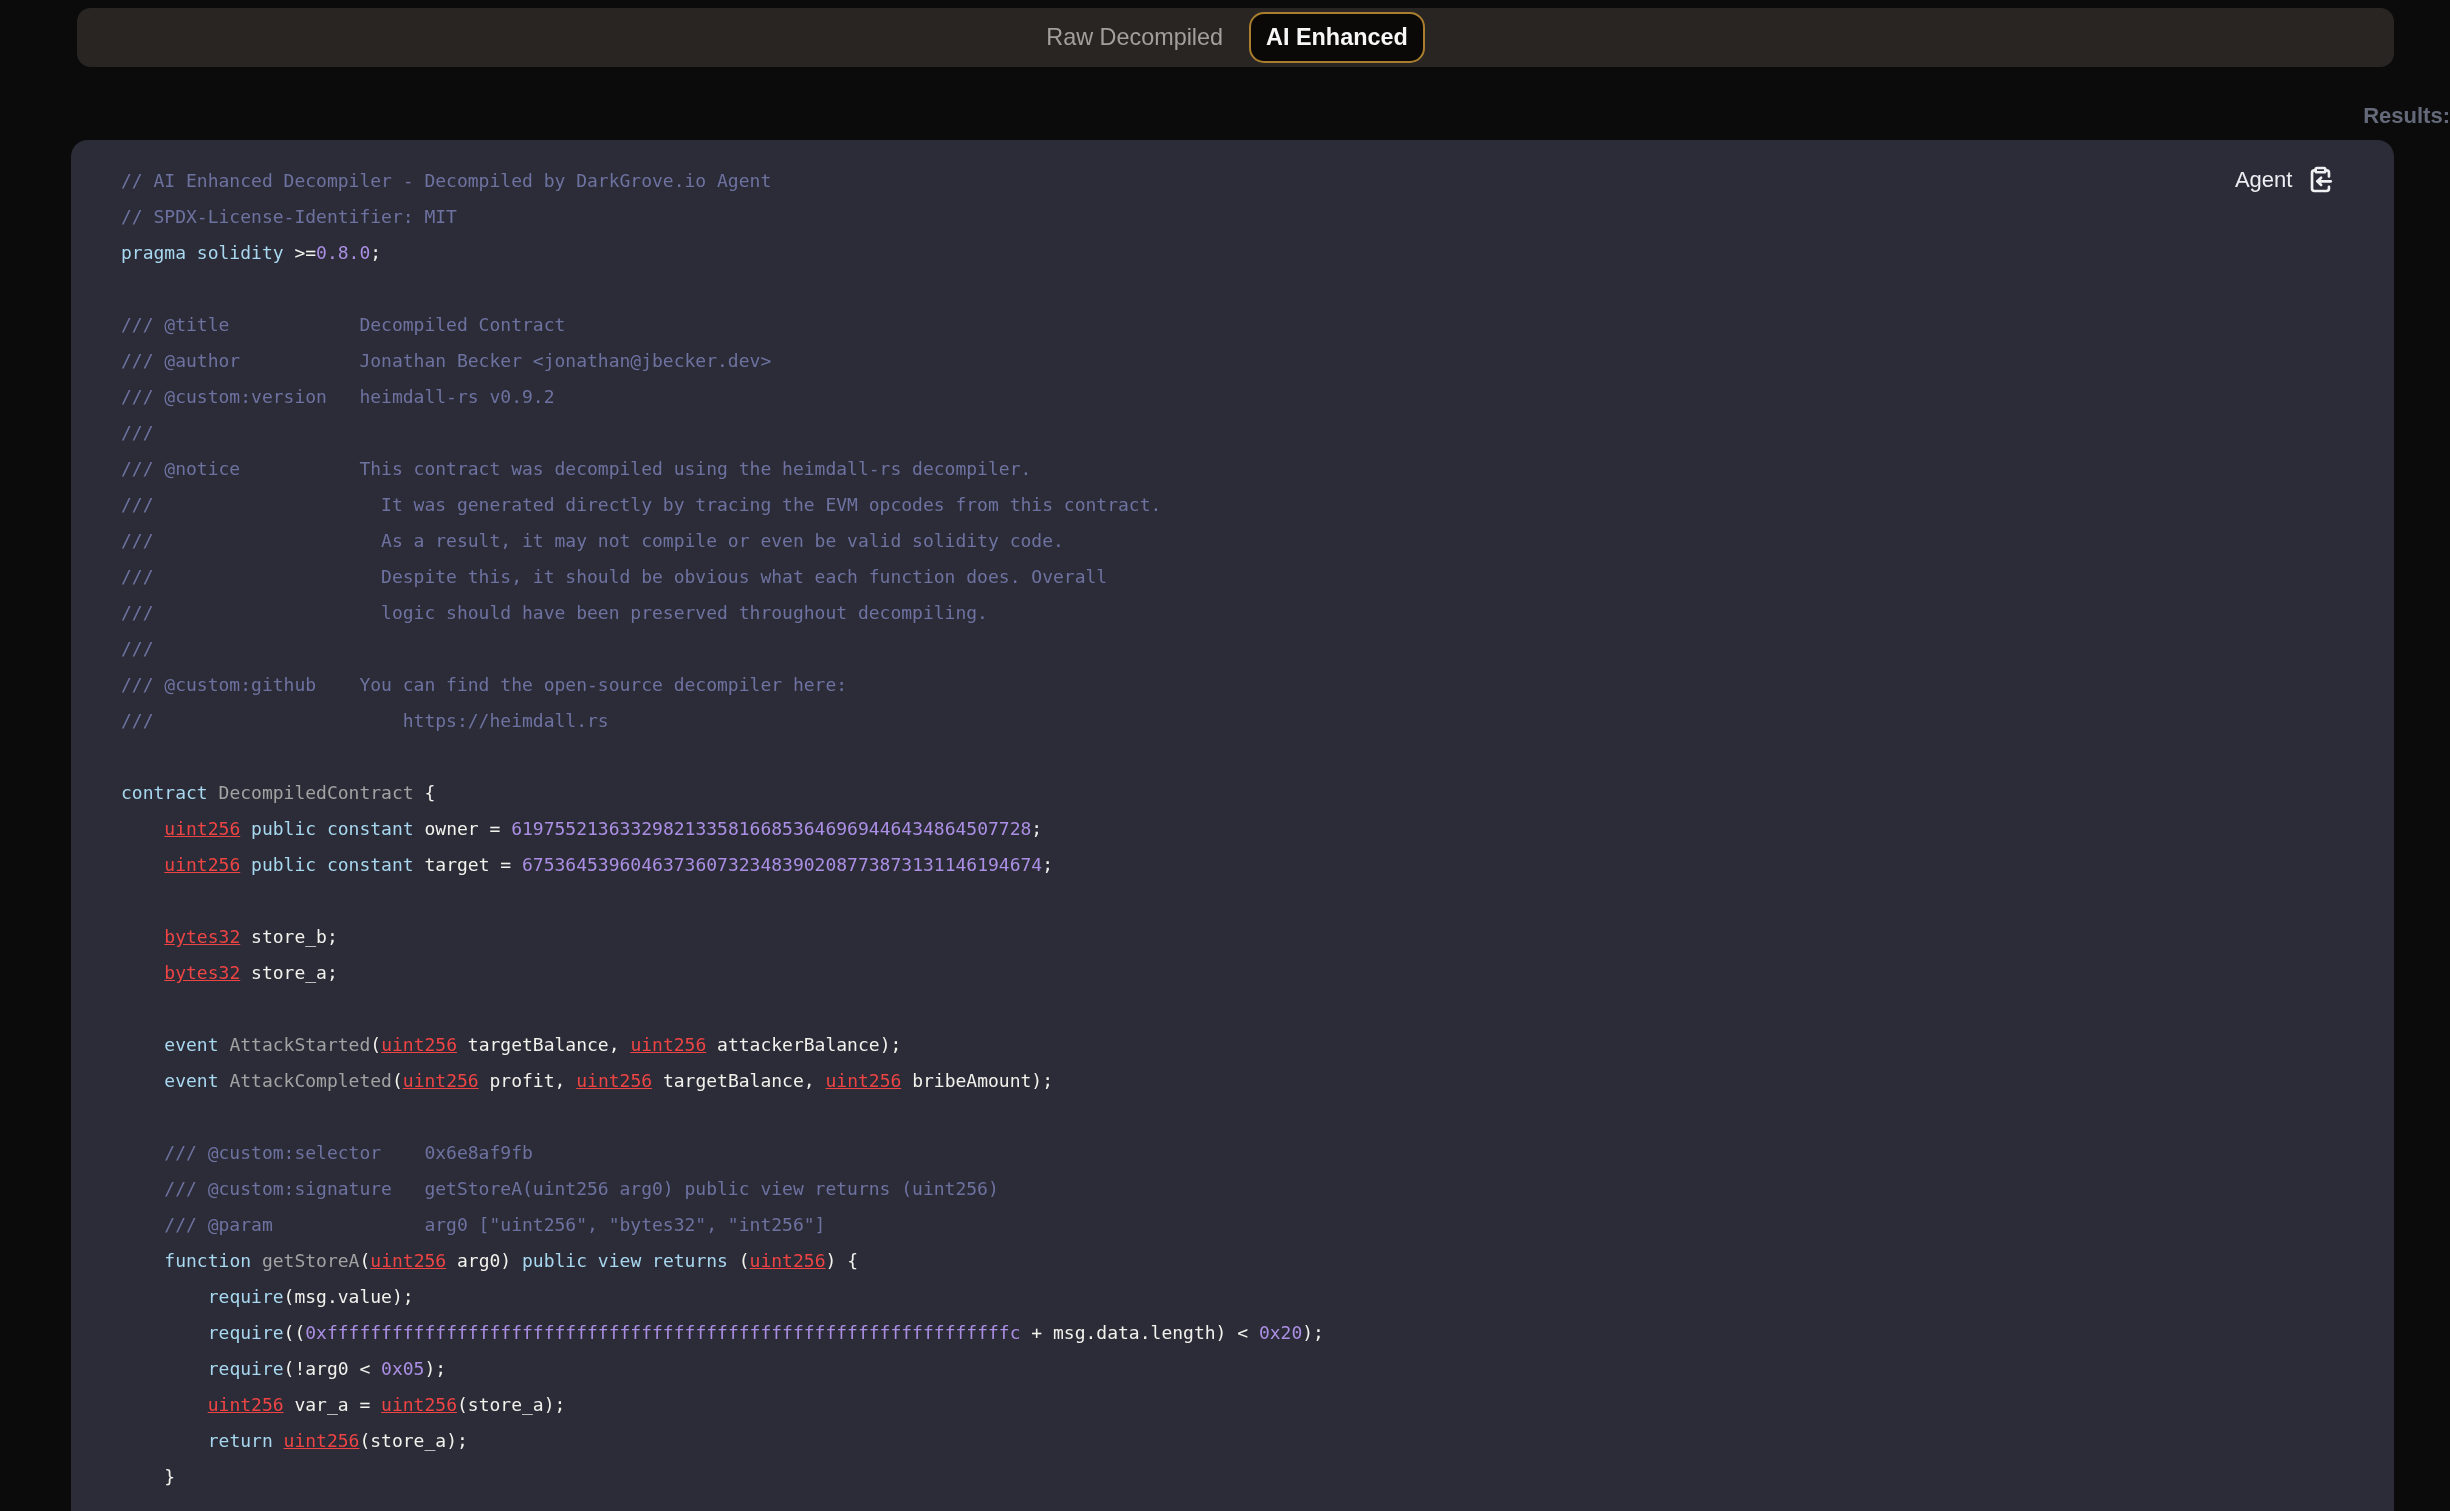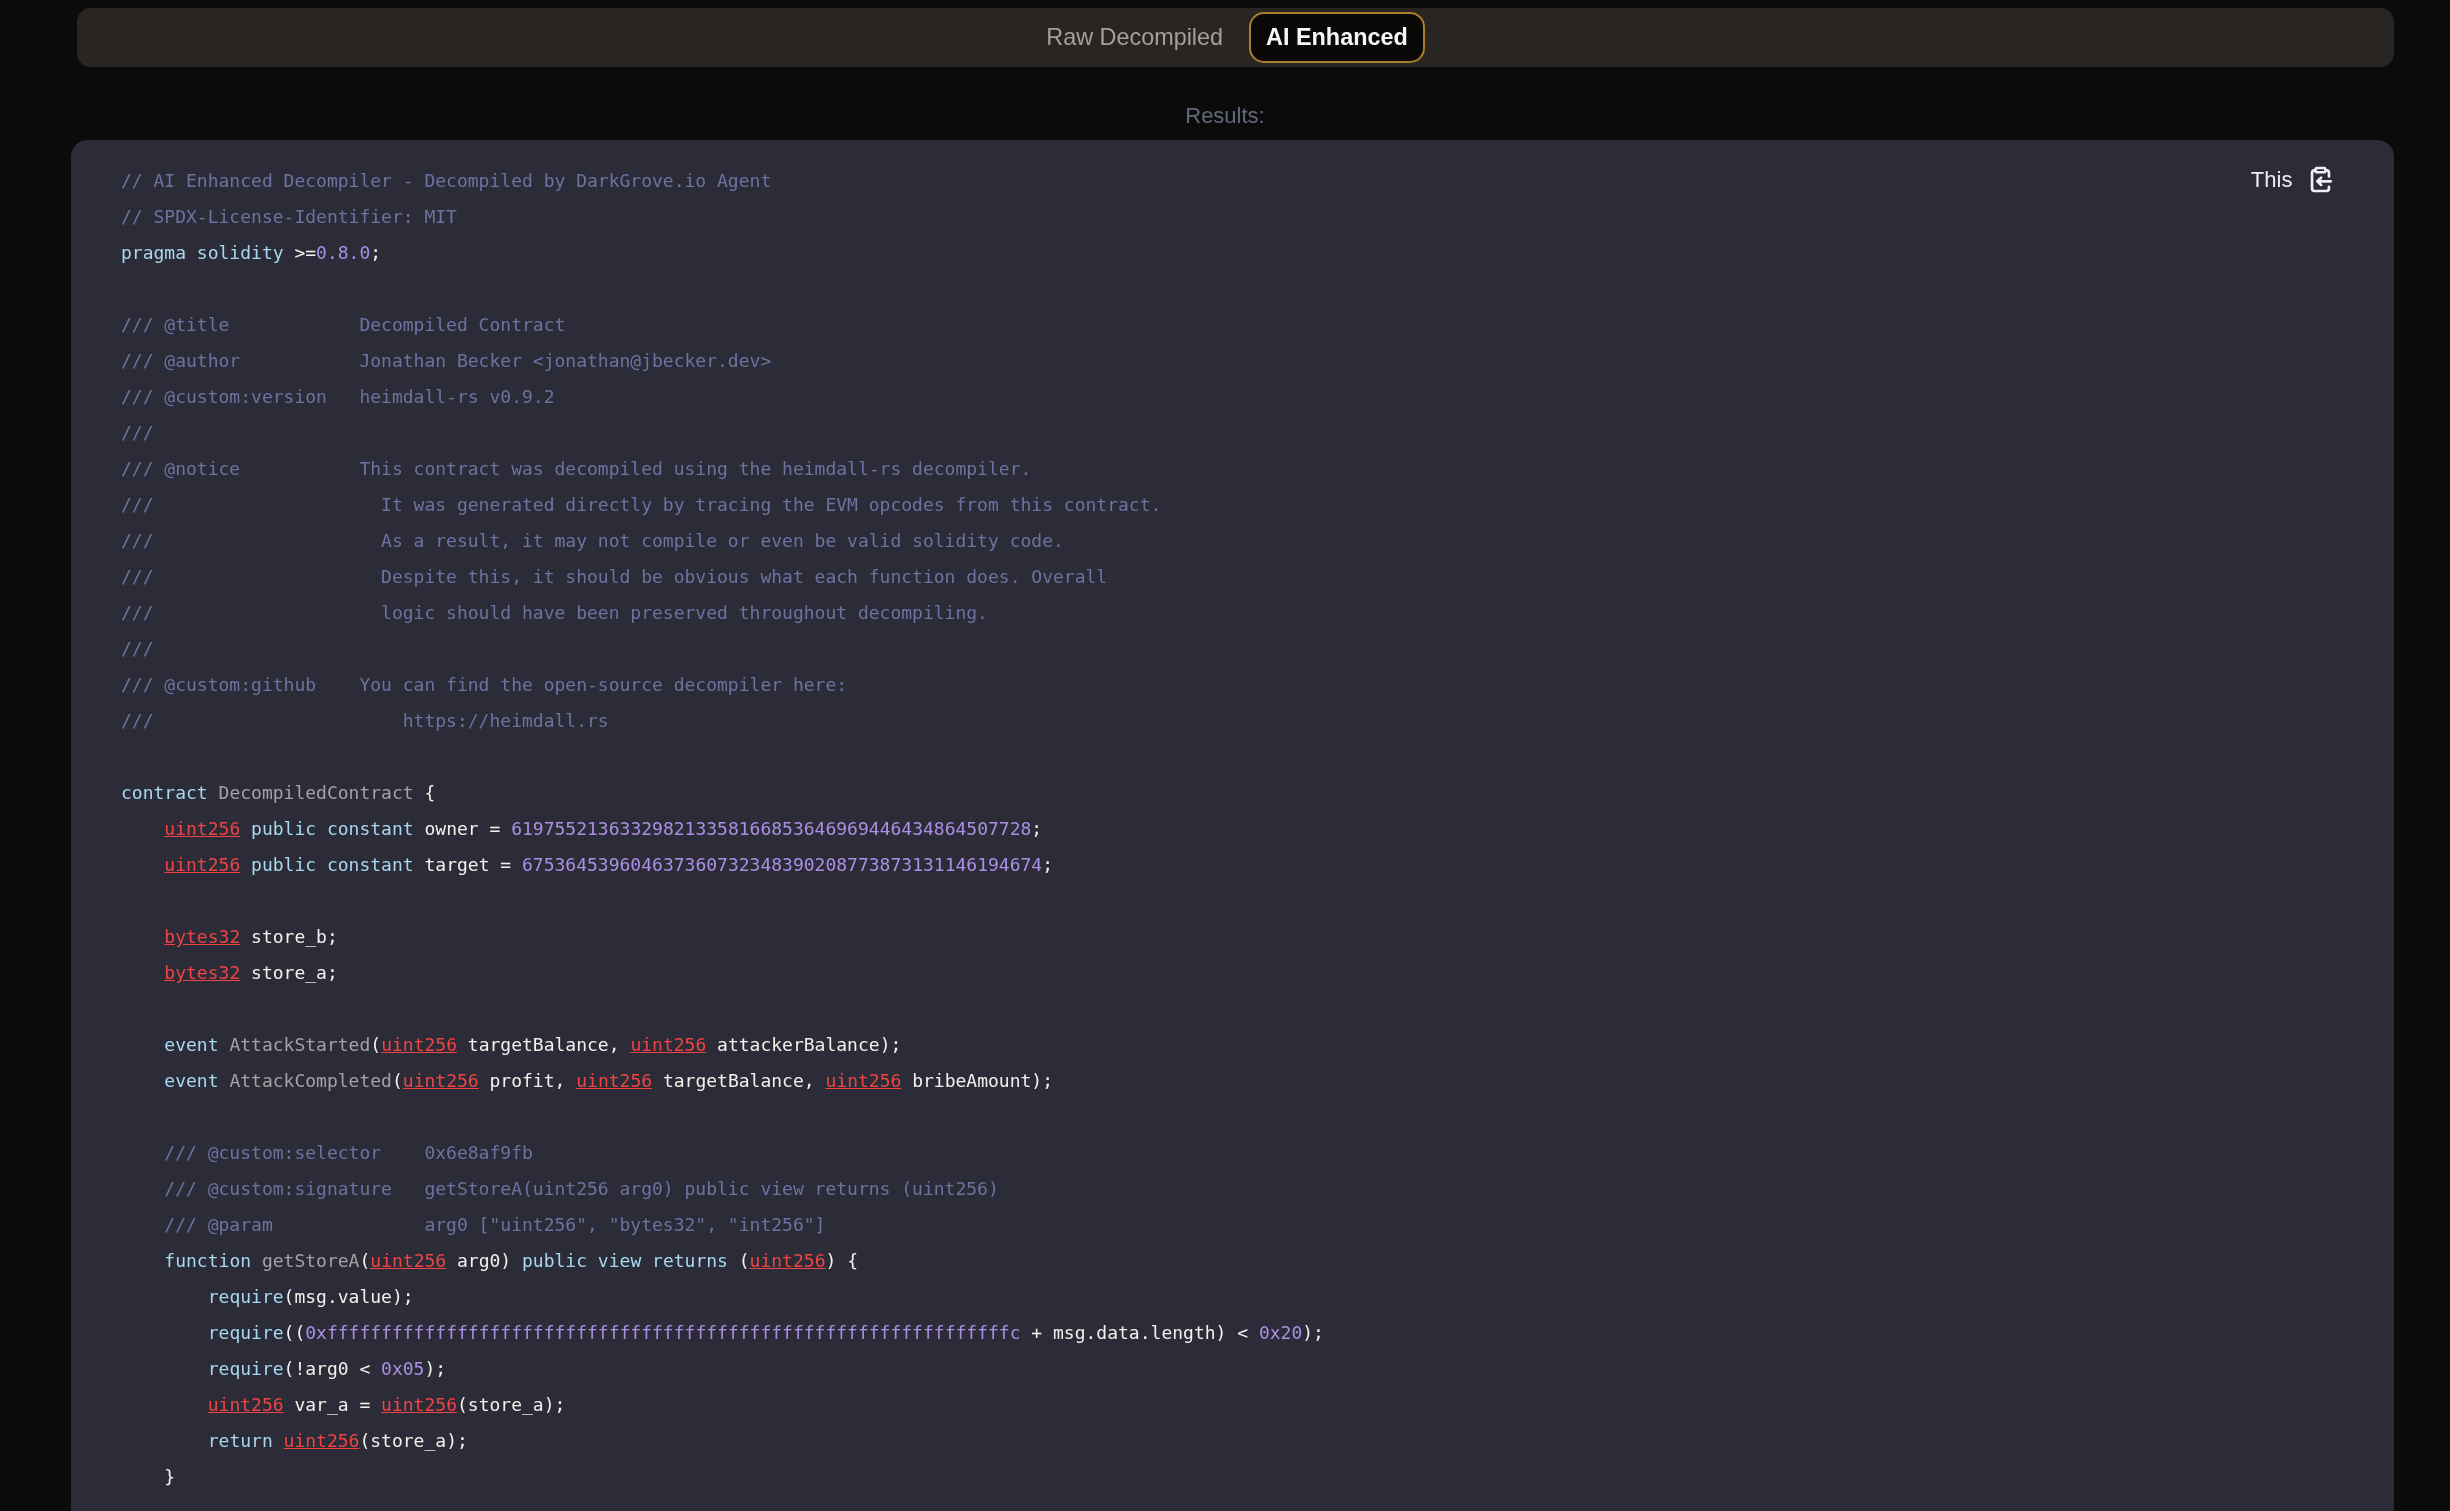--- a/index.html
+++ b/index.html
@@ -41,23 +41,24 @@
     padding: 0 15px;
     display: flex;
     align-items: center;
   }
 
   
   .results {
     position: absolute;
     left: 0; top: 103px;
     width: 100%;
-    text-align: center;
+    text-align: right;
     font-size: 22px;
     color: #646a7a;
+    font-weight: bold;
   }
 
   
   .panel {
     position: absolute;
     left: 71px; top: 140px;
     width: 2323px; height: 1720px;
     background: #2b2c38;
     border-radius: 16.6px;
   }
@@ -108,21 +109,21 @@
       <div class="tab">Raw Decompiled</div>
       <div class="tab active">AI Enhanced</div>
     </div>
 </div>
 
 <div class="results">Results:</div>
 
 <div class="panel">
   <div class="code"><div class="code-line"><span class="tok-cm">// AI Enhanced Decompiler - Decompiled by DarkGrove.io Agent</span></div><div class="code-line"><span class="tok-cm">// SPDX-License-Identifier: MIT</span></div><div class="code-line"><span class="tok-kw">pragma solidity</span><span class="tok-pl"> &gt;=</span><span class="tok-num">0.8.0</span><span class="tok-pl">;</span></div><div class="code-line">&nbsp;</div><div class="code-line"><span class="tok-cm">/// @title            Decompiled Contract</span></div><div class="code-line"><span class="tok-cm">/// @author           Jonathan Becker &lt;jonathan@jbecker.dev&gt;</span></div><div class="code-line"><span class="tok-cm">/// @custom:version   heimdall-rs v0.9.2</span></div><div class="code-line"><span class="tok-cm">///</span></div><div class="code-line"><span class="tok-cm">/// @notice           This contract was decompiled using the heimdall-rs decompiler.</span></div><div class="code-line"><span class="tok-cm">///                     It was generated directly by tracing the EVM opcodes from this contract.</span></div><div class="code-line"><span class="tok-cm">///                     As a result, it may not compile or even be valid solidity code.</span></div><div class="code-line"><span class="tok-cm">///                     Despite this, it should be obvious what each function does. Overall</span></div><div class="code-line"><span class="tok-cm">///                     logic should have been preserved throughout decompiling.</span></div><div class="code-line"><span class="tok-cm">///</span></div><div class="code-line"><span class="tok-cm">/// @custom:github    You can find the open-source decompiler here:</span></div><div class="code-line"><span class="tok-cm">///                       https://heimdall.rs</span></div><div class="code-line">&nbsp;</div><div class="code-line"><span class="tok-kw">contract</span><span class="tok-pl"> </span><span class="tok-fn">DecompiledContract</span><span class="tok-pl"> {</span></div><div class="code-line"><span class="tok-pl">    </span><span class="tok-ty">uint256</span><span class="tok-pl"> </span><span class="tok-kw">public constant</span><span class="tok-pl"> owner = </span><span class="tok-num">619755213633298213358166853646969446434864507728</span><span class="tok-pl">;</span></div><div class="code-line"><span class="tok-pl">    </span><span class="tok-ty">uint256</span><span class="tok-pl"> </span><span class="tok-kw">public constant</span><span class="tok-pl"> target = </span><span class="tok-num">675364539604637360732348390208773873131146194674</span><span class="tok-pl">;</span></div><div class="code-line">&nbsp;</div><div class="code-line"><span class="tok-pl">    </span><span class="tok-ty">bytes32</span><span class="tok-pl"> store_b;</span></div><div class="code-line"><span class="tok-pl">    </span><span class="tok-ty">bytes32</span><span class="tok-pl"> store_a;</span></div><div class="code-line">&nbsp;</div><div class="code-line"><span class="tok-pl">    </span><span class="tok-kw">event</span><span class="tok-pl"> </span><span class="tok-fn">AttackStarted</span><span class="tok-pl">(</span><span class="tok-ty">uint256</span><span class="tok-pl"> targetBalance, </span><span class="tok-ty">uint256</span><span class="tok-pl"> attackerBalance);</span></div><div class="code-line"><span class="tok-pl">    </span><span class="tok-kw">event</span><span class="tok-pl"> </span><span class="tok-fn">AttackCompleted</span><span class="tok-pl">(</span><span class="tok-ty">uint256</span><span class="tok-pl"> profit, </span><span class="tok-ty">uint256</span><span class="tok-pl"> targetBalance, </span><span class="tok-ty">uint256</span><span class="tok-pl"> bribeAmount);</span></div><div class="code-line">&nbsp;</div><div class="code-line"><span class="tok-cm">    /// @custom:selector    0x6e8af9fb</span></div><div class="code-line"><span class="tok-cm">    /// @custom:signature   getStoreA(uint256 arg0) public view returns (uint256)</span></div><div class="code-line"><span class="tok-cm">    /// @param              arg0 ["uint256", "bytes32", "int256"]</span></div><div class="code-line"><span class="tok-pl">    </span><span class="tok-kw">function</span><span class="tok-pl"> </span><span class="tok-fn">getStoreA</span><span class="tok-pl">(</span><span class="tok-ty">uint256</span><span class="tok-pl"> arg0) </span><span class="tok-kw">public view returns</span><span class="tok-pl"> (</span><span class="tok-ty">uint256</span><span class="tok-pl">) {</span></div><div class="code-line"><span class="tok-pl">        </span><span class="tok-kw">require</span><span class="tok-pl">(msg.value);</span></div><div class="code-line"><span class="tok-pl">        </span><span class="tok-kw">require</span><span class="tok-pl">((</span><span class="tok-num">0xfffffffffffffffffffffffffffffffffffffffffffffffffffffffffffffffc</span><span class="tok-pl"> + msg.data.length) &lt; </span><span class="tok-num">0x20</span><span class="tok-pl">);</span></div><div class="code-line"><span class="tok-pl">        </span><span class="tok-kw">require</span><span class="tok-pl">(!arg0 &lt; </span><span class="tok-num">0x05</span><span class="tok-pl">);</span></div><div class="code-line"><span class="tok-pl">        </span><span class="tok-ty">uint256</span><span class="tok-pl"> var_a = </span><span class="tok-ty">uint256</span><span class="tok-pl">(store_a);</span></div><div class="code-line"><span class="tok-pl">        </span><span class="tok-kw">return</span><span class="tok-pl"> </span><span class="tok-ty">uint256</span><span class="tok-pl">(store_a);</span></div><div class="code-line"><span class="tok-pl">    }</span></div></div>
   <div class="copy-btn">
-    <span>This</span>
+    <span>Agent</span>
     <span style="display:flex;">
       <svg viewBox="0 0 24 24">
         <rect x="8" y="2.5" width="8" height="3.5" rx="1"></rect>
         <path d="M8 4.5H7a2 2 0 0 0-2 2v13a2 2 0 0 0 2 2h10a2 2 0 0 0 2-2v-1.5"></path>
         <path d="M16 4.5h1a2 2 0 0 1 2 2v3"></path>
         <path d="M20.5 13.5h-11"></path>
         <path d="M12.5 10.5l-3 3 3 3"></path>
       </svg>
     </span>
   </div>

